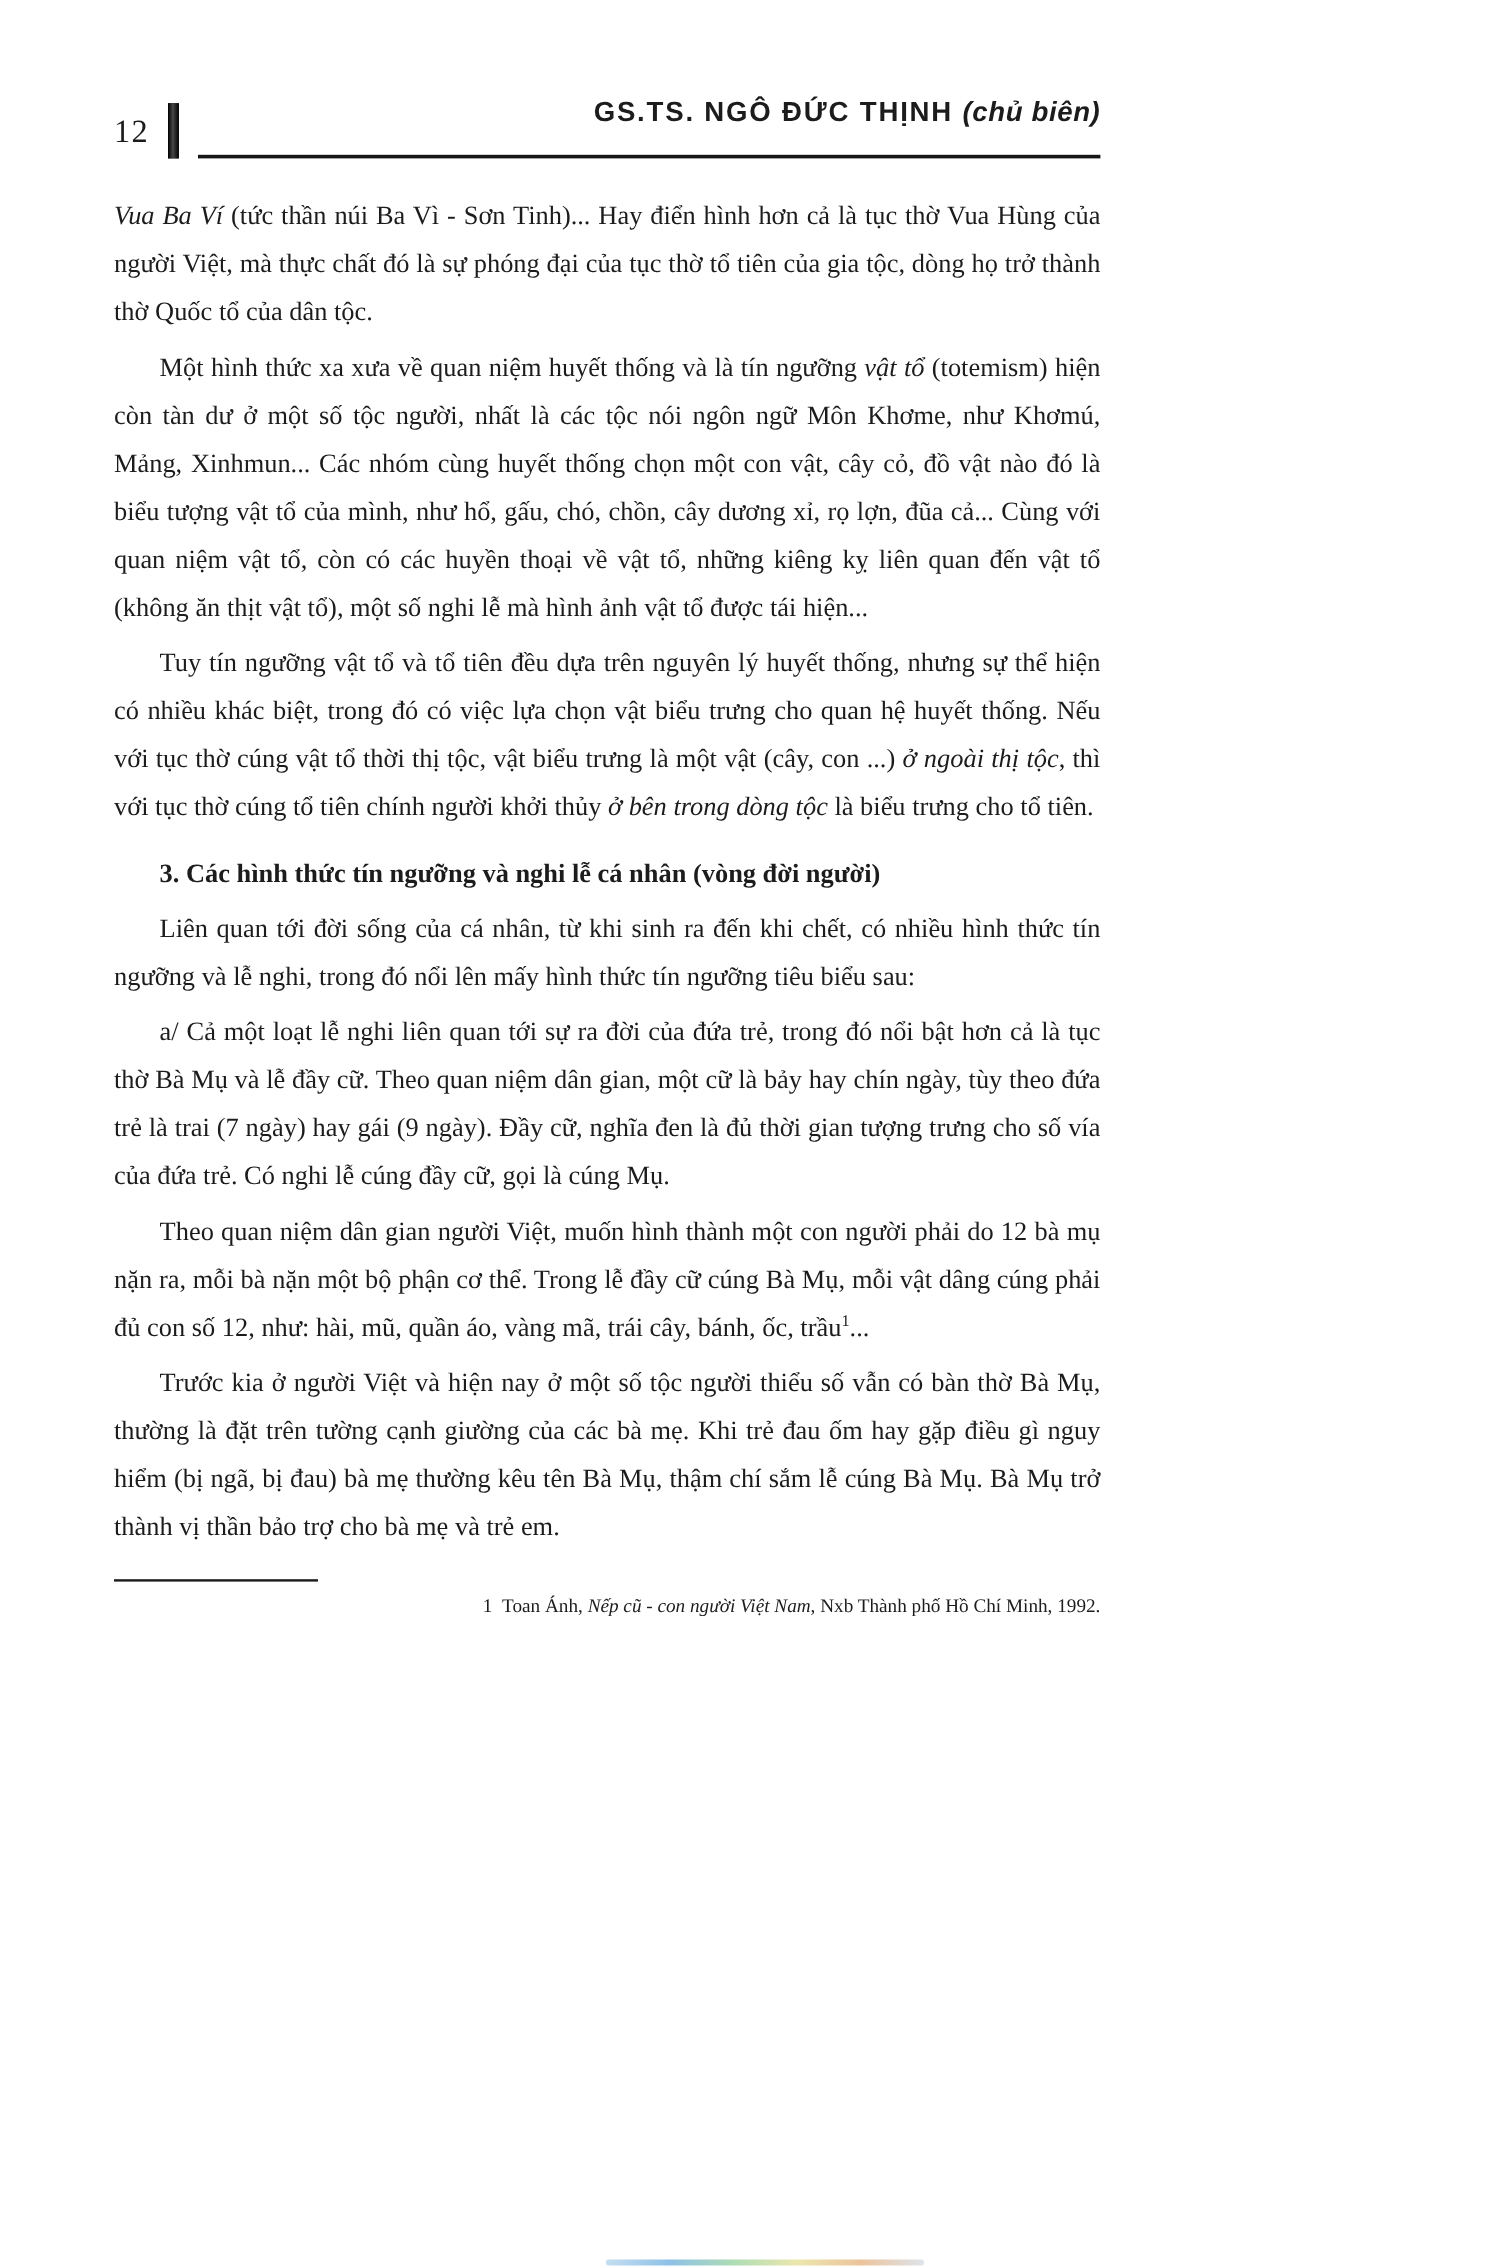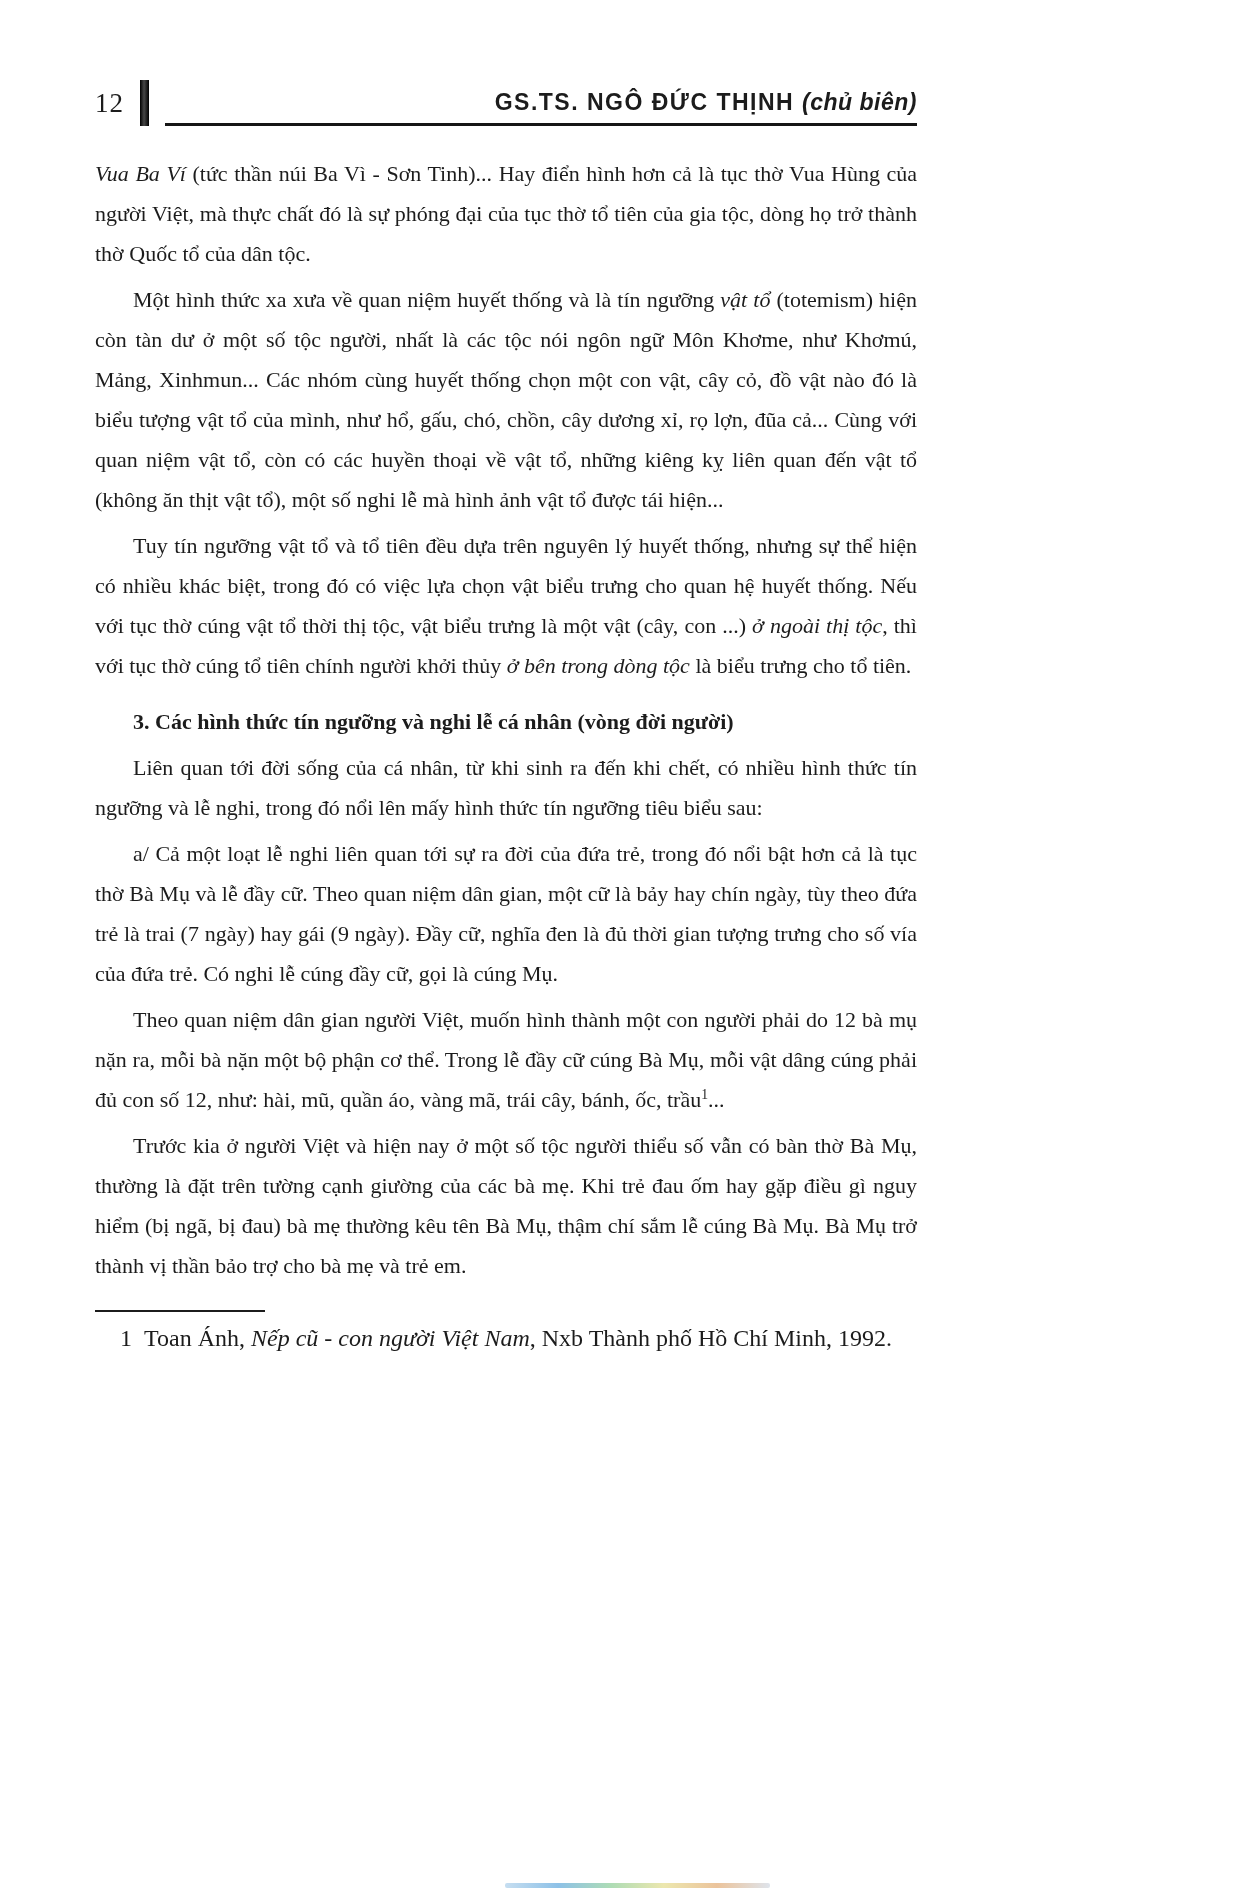--- a/index.html
+++ b/index.html
@@ -37,21 +37,21 @@
     background:#161616;
     background-image:linear-gradient(90deg,#000 0%,#474747 45%,#000 100%);
   }
   .header-right{flex:1;}
   .header-title{
     text-align:right;
     font-family:"Liberation Sans","DejaVu Sans",sans-serif;
     font-weight:700;
     font-size:23px;
     letter-spacing:1.5px;
-    padding-bottom:7px;
+    padding-bottom:22px;
     white-space:nowrap;
   }
   .header-title .role{
     font-style:italic;
     font-weight:600;
     letter-spacing:.5px;
   }
   .header-rule{border-top:3px solid var(--rule);}
   
   .body-text{
@@ -75,23 +75,23 @@
     line-height:0;
   }
   
   .footnote-block{margin-top:24px;}
   .footnote-rule{
     width:170px;
     border-top:2px solid var(--text);
     margin-bottom:10px;
   }
   .footnote-text{
-    font-size:24px;
+    font-size:16px;
     line-height:1.4;
-    text-align:center;
+    text-align:right;
   }
   
   .scan-artifact{
     position:absolute;
     bottom:2px;left:505px;
     width:265px;height:5px;
     border-radius:2px;
     opacity:.85;
     background:linear-gradient(90deg,#bcd8ee,#79b6e3,#9fd6a8,#e9e3a0,#e8b98a,#d9dfe8);
   }

